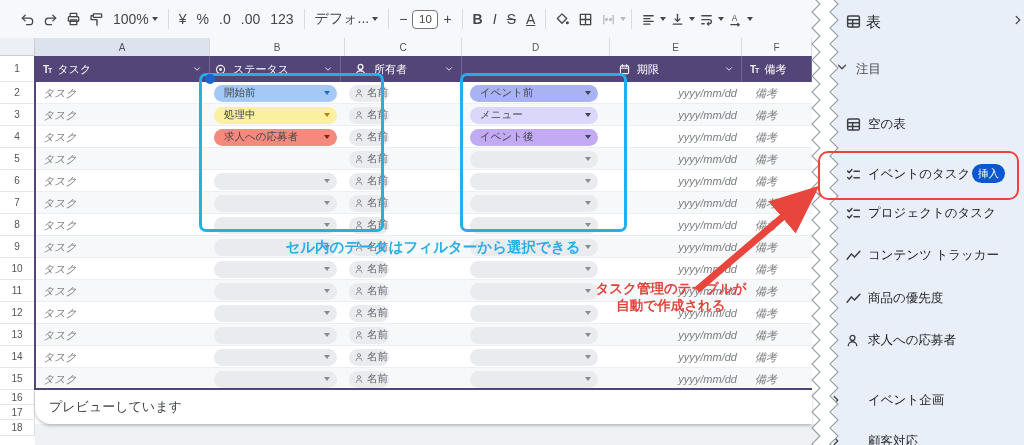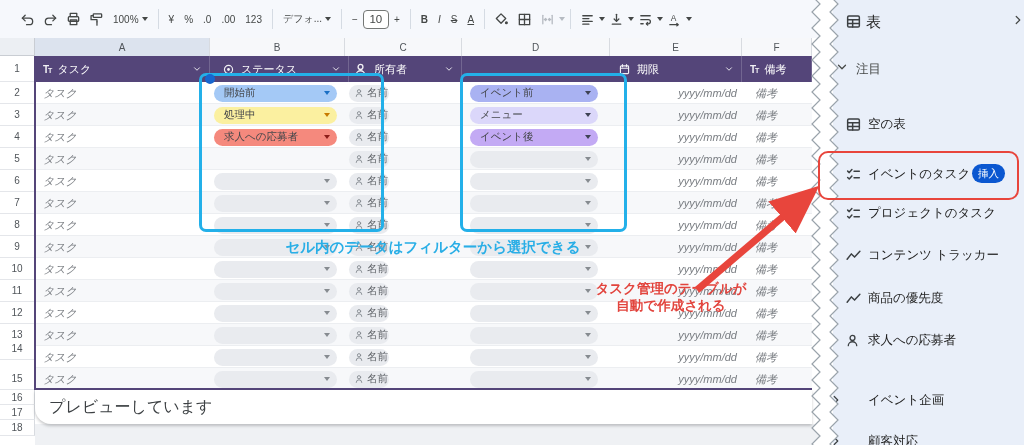--- a/index.html
+++ b/index.html
@@ -6,21 +6,21 @@
   #app{position:relative;width:1024px;height:445px;background:#fff;overflow:hidden;
        font-family:"Liberation Sans","DejaVu Sans",sans-serif;color:#3c4043;}
   .abs{position:absolute;}
   
   #toolbar{left:0;top:0;width:1024px;height:38px;background:#f6f8fc;display:flex;align-items:center;
            padding-left:8px;box-sizing:border-box;z-index:1;}
   .tb-pill{display:flex;align-items:center;gap:6px;background:#fff;border-radius:14px;height:26px;
            padding:0 12px 0 9px;box-shadow:0 1px 2px rgba(60,64,67,.25);font-size:12px;color:#3c4043;}
   .tb-btn{display:flex;align-items:center;justify-content:center;width:23px;height:24px;flex:0 0 auto;color:#444746;}
   .tb-btn svg{display:block;}
-  .tb-txt{font-size:10px;color:#444746;padding:0 5px;flex:0 0 auto;display:flex;align-items:center;gap:3px;}
+  .tb-txt{font-size:14px;color:#444746;padding:0 5px;flex:0 0 auto;display:flex;align-items:center;gap:3px;}
   .tb-div{width:1px;height:20px;background:#d5dbe3;margin:0 5px;flex:0 0 auto;}
   .tri{width:0;height:0;border-left:3.5px solid transparent;border-right:3.5px solid transparent;
        border-top:4.5px solid currentColor;display:inline-block;}
   .sizebox{width:24px;height:17px;border:1px solid #747775;border-radius:4px;display:flex;align-items:center;
            justify-content:center;font-size:11.5px;color:#444746;background:#fff;}
   .b{font-weight:bold}.i{font-style:italic}.s{text-decoration:line-through}.u{text-decoration:underline}
   .grayed{color:#b6bbc2;}
   
   #colheaders{left:35px;top:38px;height:18px;width:777px;z-index:1;}
   .colletter{position:absolute;top:0;height:18px;background:#f7f8fa;border-right:1px solid #d8dbe0;
@@ -45,21 +45,21 @@
   .chip{position:absolute;top:2.5px;height:17px;border-radius:9px;display:flex;align-items:center;
         font-size:10.5px;color:#44464a;box-sizing:border-box;padding-left:10px;}
   .chip .carr{position:absolute;right:7px;top:6.5px;}
   .ownerchip{position:absolute;top:2.5px;height:17px;border-radius:9px;background:#e9ebef;display:flex;
              align-items:center;font-size:10.5px;color:#606469;padding-left:5px;box-sizing:border-box;gap:3px;}
   #tbl-left{left:34px;top:56px;width:2px;height:334px;background:#544579;z-index:3;}
   #tbl-bottom{left:35px;top:388px;width:777px;height:2px;background:#544579;z-index:3;}
   
   #previewbar{left:35px;top:390px;width:777px;height:34px;background:#fff;border-bottom-left-radius:16px;
               box-shadow:0 2px 3px rgba(60,64,67,.28);z-index:3;display:flex;align-items:center;padding-left:14px;
-              box-sizing:border-box;font-size:16px;color:#3c4043;}
+              box-sizing:border-box;font-size:13px;color:#3c4043;}
   #belowarea{left:35px;top:424px;width:790px;height:21px;background:#eff1f4;z-index:2;}
   
   #sidebar{left:833px;top:0;width:191px;height:445px;background:#e9eff9;z-index:4;}
   .sb-item{position:absolute;left:0;width:191px;height:36px;display:flex;align-items:center;cursor:pointer;}
   .sb-icon{position:absolute;left:12px;width:18px;display:flex;color:#3c4043;}
   .sb-label{position:absolute;left:35px;font-size:12.5px;color:#1f1f1f;white-space:nowrap;}
   #insertbtn{position:absolute;left:139px;top:164px;width:33px;height:19px;background:#0b57d0;color:#fff;
              border-radius:10px;font-size:10.5px;display:flex;align-items:center;justify-content:center;z-index:2;}
   
   #box1,#box2{border:3px solid #23b0e9;border-radius:7px;z-index:8;}
@@ -204,21 +204,21 @@
     <div id="theader">
         <div class="hcell" style="left: 0px; width: 175px;">
           <span class="hicon">
             <span class="ttfmt">T<small>T</small></span>
           </span>
           <span>タスク</span>
           <span class="hchev"><svg width="10" height="10" viewBox="0 0 16 16">
               <path d="M4 6 L8 10 L12 6" fill="none" stroke="#fff" stroke-width="1.6" stroke-linecap="round"></path>
             </svg></span>
         </div>
-        <div class="hcell" style="left: 179px; width: 135px; text-align: center;">
+        <div class="hcell" style="left: 171px; width: 135px; text-align: center;">
           <span class="hicon">
             <svg width="13" height="13" viewBox="0 0 16 16">
               <circle cx="8" cy="8" r="5" fill="none" stroke="currentColor" stroke-width="1.4" stroke-linecap="round" stroke-linejoin="round"></circle>
               <circle cx="8" cy="8" r="1.7" fill="currentColor" stroke="none"></circle>
             </svg>
           </span>
           <span>ステータス</span>
           <span class="hchev"><svg width="10" height="10" viewBox="0 0 16 16">
               <path d="M4 6 L8 10 L12 6" fill="none" stroke="#fff" stroke-width="1.6" stroke-linecap="round"></path>
             </svg></span>
@@ -696,19 +696,19 @@
     <div class="rownum" style="top: 126px; height: 22px;">4</div>
     <div class="rownum" style="top: 148px; height: 22px;">5</div>
     <div class="rownum" style="top: 170px; height: 22px;">6</div>
     <div class="rownum" style="top: 192px; height: 22px;">7</div>
     <div class="rownum" style="top: 214px; height: 22px;">8</div>
     <div class="rownum" style="top: 236px; height: 22px;">9</div>
     <div class="rownum" style="top: 258px; height: 22px;">10</div>
     <div class="rownum" style="top: 280px; height: 22px;">11</div>
     <div class="rownum" style="top: 302px; height: 22px;">12</div>
     <div class="rownum" style="top: 324px; height: 22px;">13</div>
-    <div class="rownum" style="top: 338px; height: 22px;">14</div>
+    <div class="rownum" style="top: 346px; height: 22px;">14</div>
     <div class="rownum" style="top: 368px; height: 22px;">15</div>
     <div class="rownum" style="top: 390px; height: 15px;">16</div>
     <div class="rownum" style="top: 405px; height: 15px;">17</div>
     <div class="rownum" style="top: 420px; height: 16px;">18</div>
     <div class="rownum" style="top: 436px; height: 9px; margin-top: 16px;">19</div>
   </div>
 
 </body></html>

